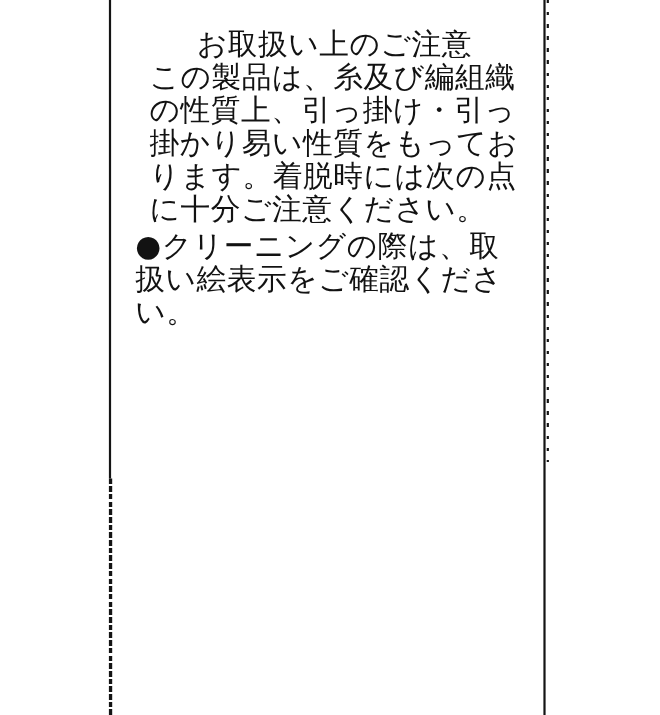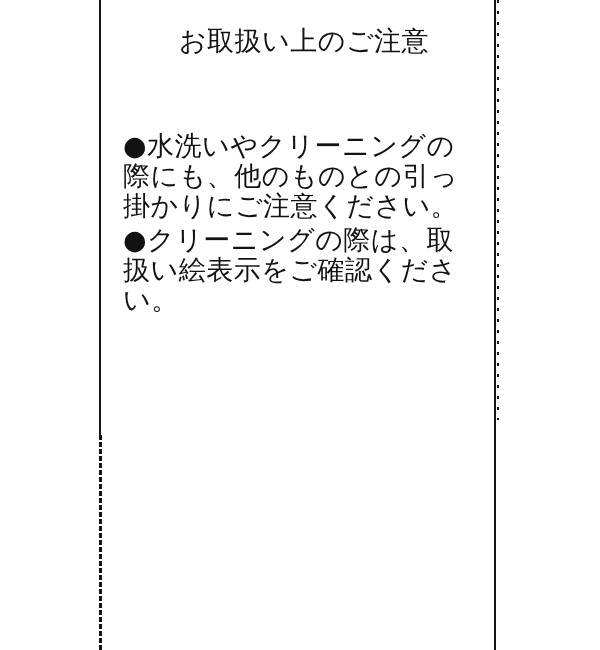--- a/index.html
+++ b/index.html
@@ -70,21 +70,23 @@
     <div class="seg-dashed"></div>
   </div>
 
   <div class="rule rule-right">
     <div class="seg-solid"></div>
     <div class="seg-ticks"></div>
   </div>
 
   <div class="content">
     <div class="title">お取扱い上のご注意</div>
-    <div class="para gap-before">●水洗いやクリーニングの
-際にも、他のものとの引っ
-掛かりにご注意ください。</div>
+    <div class="para intro">この製品は、糸及び編組織
+の性質上、引っ掛け・引っ
+掛かり易い性質をもってお
+ります。着脱時には次の点
+に十分ご注意ください。</div>
     <div class="para tight-before">●クリーニングの際は、取
 扱い絵表示をご確認くださ
 い。</div>
   </div>
 
 </div>
 
 </body></html>

